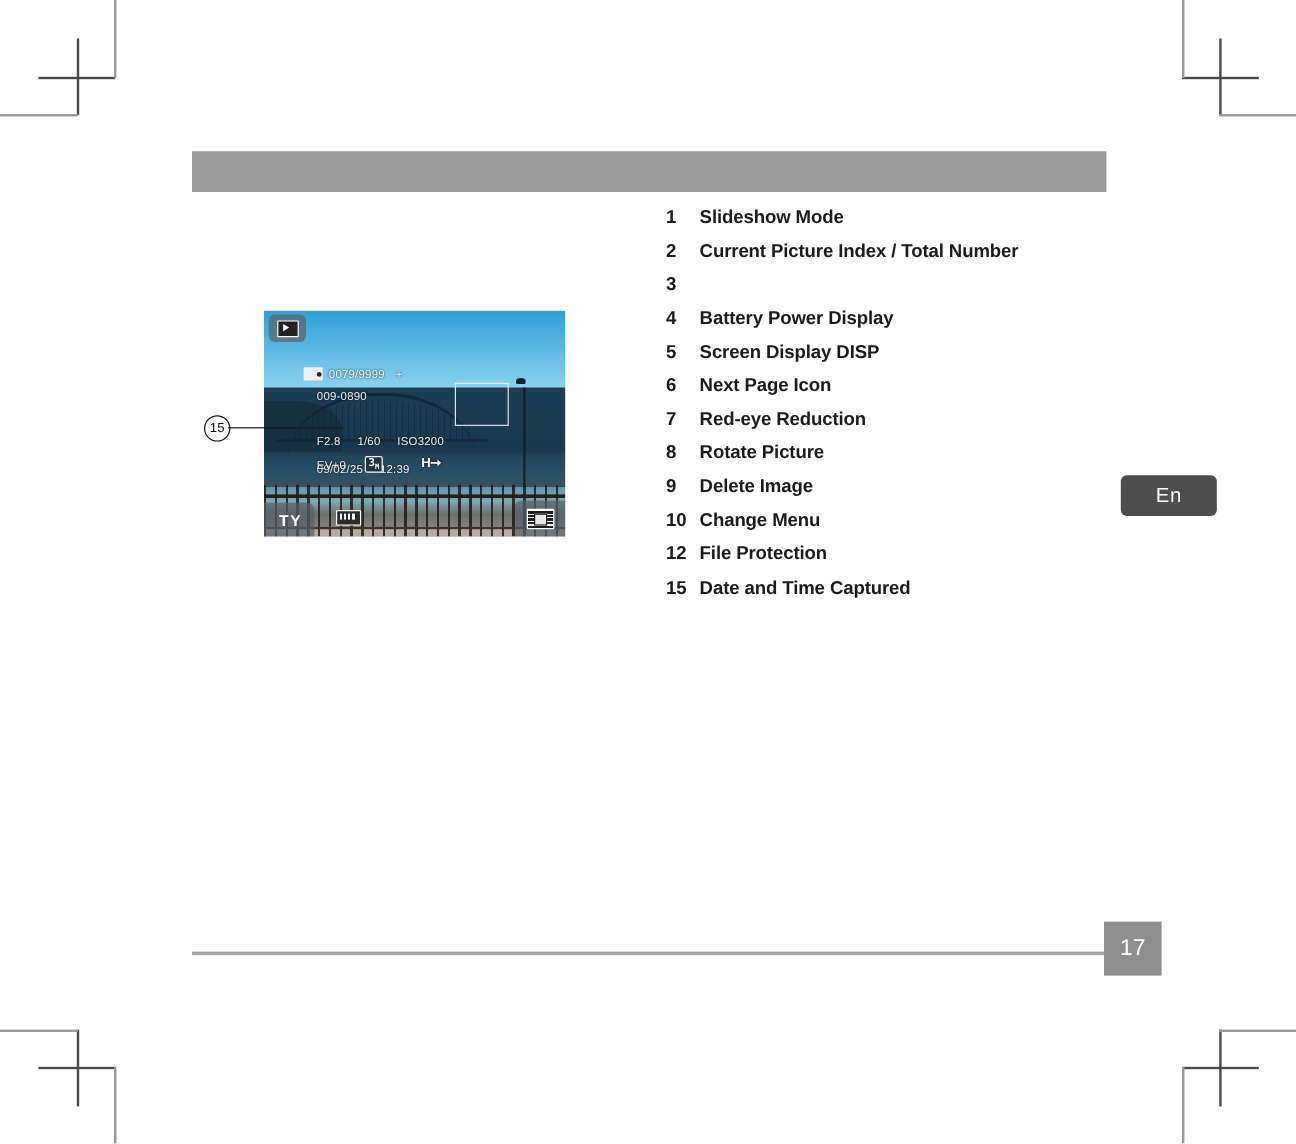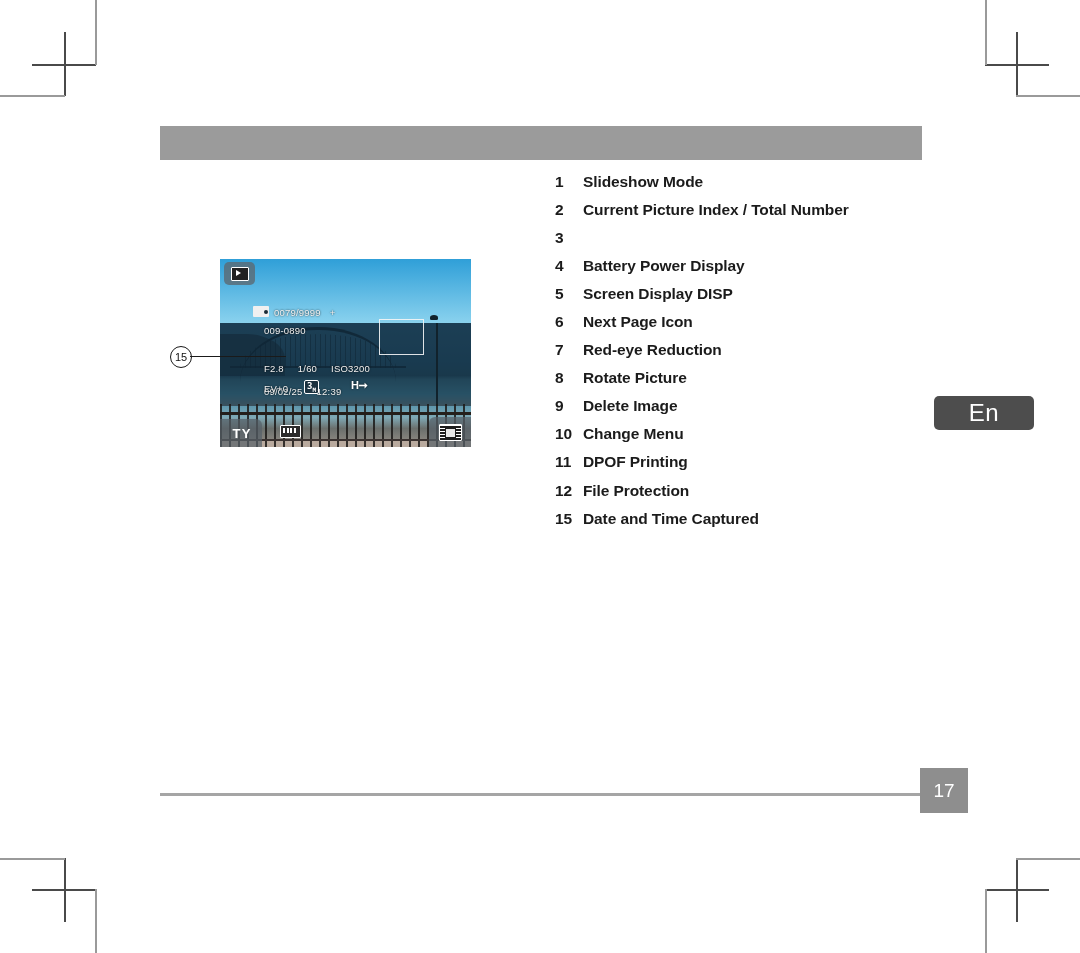--- a/index.html
+++ b/index.html
@@ -210,24 +210,24 @@
     font-size:15.5px;color:#1b1b1b;font-weight:600;
     letter-spacing:-.1px;
   }
   #legend .num{
     width:28px;text-align:left;flex:none;font-weight:600;
   }
   #legend .lbl{white-space:nowrap;}
 
   
   #lang-tab{
-    position:absolute;left:934px;top:396px;width:100px;height:34px;
+    position:absolute;left:934px;top:396px;width:80px;height:34px;
     background:#4d4d4d;border-radius:5px;
     display:flex;align-items:center;justify-content:center;
-    color:#fff;font-size:24px;letter-spacing:.5px;
+    color:#fff;font-size:17px;letter-spacing:.5px;
   }
 
   
   #footer-rule{
     position:absolute;left:160px;top:793px;width:762px;height:2.5px;background:#a5a5a5;
   }
   #page-num{
     position:absolute;left:920px;top:768px;width:48px;height:45px;
     background:#8e8e8e;color:#fff;
     display:flex;align-items:center;justify-content:center;
@@ -349,24 +349,20 @@
     </div>
   <div class="item">
       <span class="num">9</span>
       <span class="lbl">Delete Image</span>
     </div>
   <div class="item">
       <span class="num">10</span>
       <span class="lbl">Change Menu</span>
     </div>
   <div class="item">
-      <span class="num">11</span>
-      <span class="lbl">DPOF Printing</span>
-    </div>
-  <div class="item">
       <span class="num">12</span>
       <span class="lbl">File Protection</span>
     </div>
   <div class="item">
       <span class="num">15</span>
       <span class="lbl">Date and Time Captured</span>
     </div>
 </div>
 
 <div id="lang-tab">En</div>

